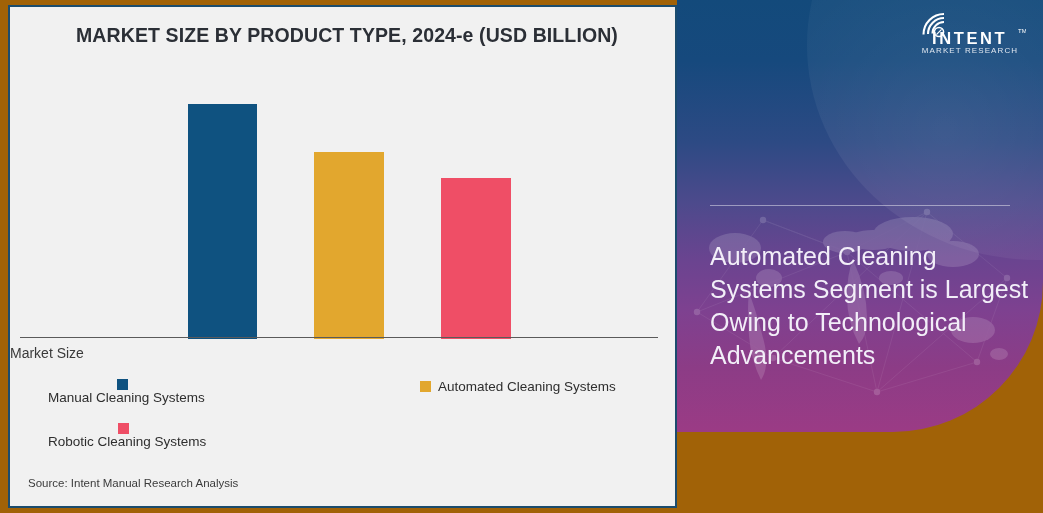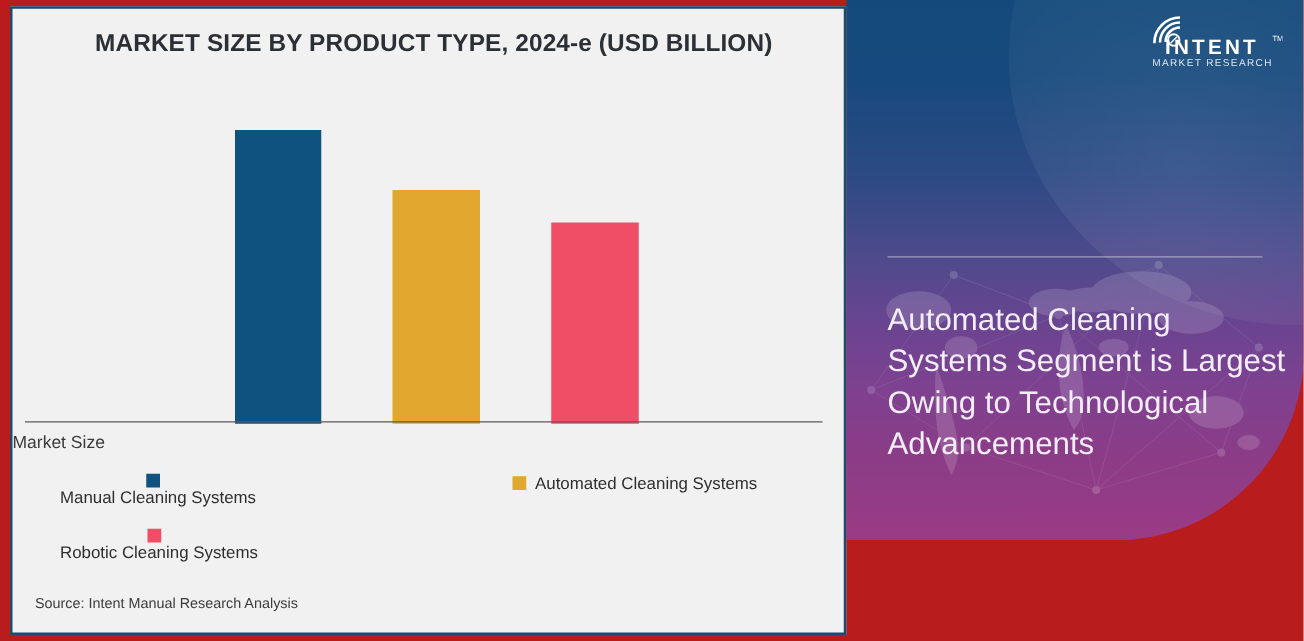--- a/index.html
+++ b/index.html
@@ -8,21 +8,21 @@
     background: #ffffff;
   }
   body {
     font-family: "Liberation Sans", sans-serif;
   }
   .screen {
     position: relative;
     width: 1043px;
     height: 513px;
     overflow: hidden;
-    background: #b91c1c;
+    background: #a16207;
   }
 
   
   .chart-card {
     position: absolute;
     left: 8px;
     top: 5px;
     width: 669px;
     height: 503px;
     background: #f1f1f1;
@@ -88,21 +88,21 @@
     position: relative;
     height: 44px;
   }
   .legend-item {
     position: absolute;
     display: flex;
     align-items: center;
     white-space: nowrap;
   }
   .legend-item.col-1 { left: 0px; flex-direction: column; }
-  .legend-item.col-2 { left: 338px; padding-left: 24px; }
+  .legend-item.col-2 { left: 348px; padding-left: 24px; }
   .legend-swatch {
     width: 11px;
     height: 11px;
     margin-right: 7px;
     flex: 0 0 auto;
   }
   .legend-label {
     font-size: 13.5px;
     color: #2e2e2e;
   }

